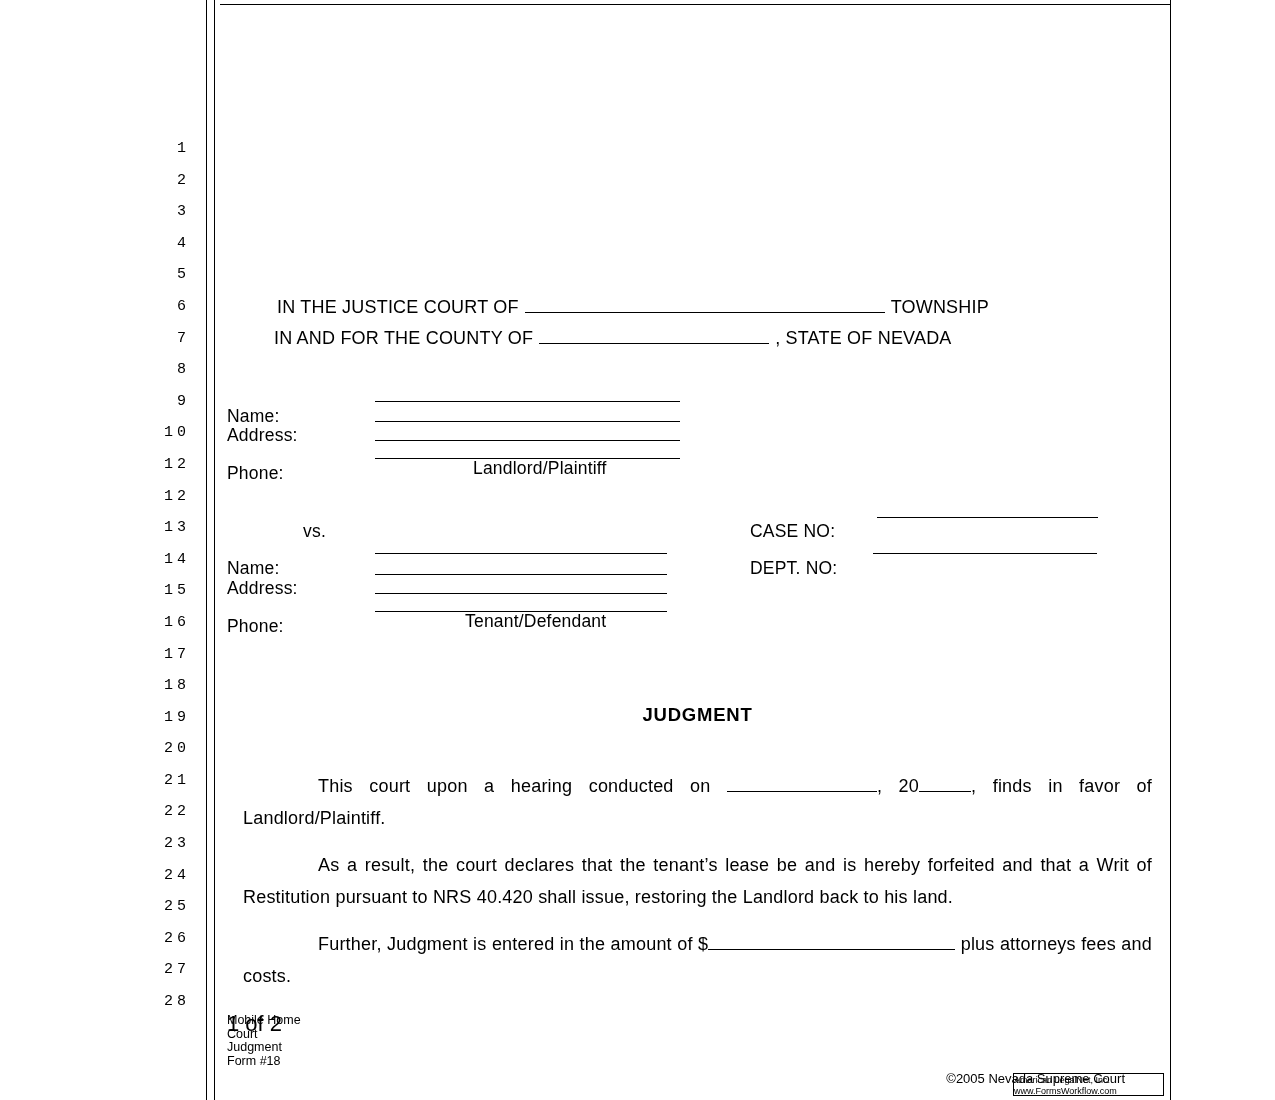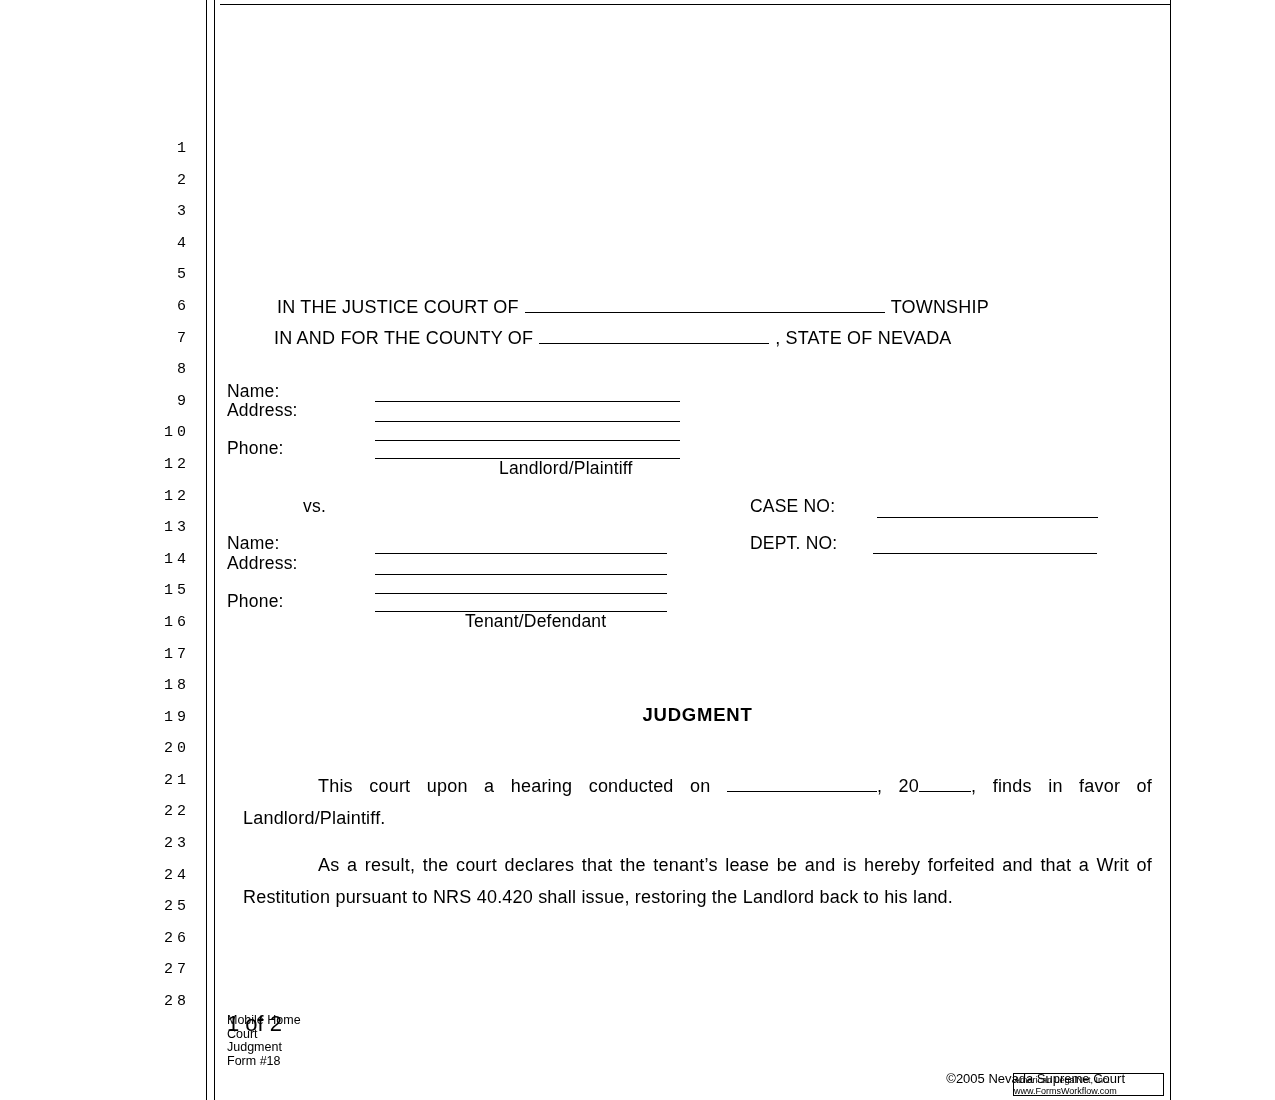--- a/index.html
+++ b/index.html
@@ -12,21 +12,21 @@
 
   .linenos {
     position:absolute; left:80px; top:140px; width:110px; text-align:right;
     font-family:"Liberation Mono", monospace; font-size:15px; letter-spacing:4px;
   }
   .linenos .ln { height:31.6px; line-height:17px; }
 
   .hline { position:absolute; font-size:18px; letter-spacing:0.2px; white-space:nowrap; }
   .hblank { display:inline-block; border-bottom:1.5px solid #000; height:15px; vertical-align:baseline; margin:0 6px; }
 
-  .lbl  { position:absolute; font-size:17.5px; letter-spacing:0.2px; white-space:nowrap; }
+  .lbl  { position:absolute; font-size:17.5px; letter-spacing:0.2px; white-space:nowrap;margin-top:25px; }
   .uline { position:absolute; border-top:1.5px solid #000; height:0; }
   .role { position:absolute; font-size:17.5px; letter-spacing:0.2px; white-space:nowrap; }
 
   .judgment-title {
     position:absolute; left:227px; width:941px; top:704px; text-align:center;
     font-weight:bold; font-size:18.5px; letter-spacing:0.8px;
   }
   .body-text {
     position:absolute; left:227px; width:941px; top:755px;
     font-size:18px; line-height:31.6px; letter-spacing:0.2px;
@@ -90,21 +90,21 @@
     <span>IN THE JUSTICE COURT OF</span><span class="hblank" style="width:360px"></span><span>TOWNSHIP</span>
   </div>
 
   <div class="lbl" style="left:227px; top:381px">Name:</div>
   <div class="uline" style="left:375px; top:401px; width:305px"></div>
   <div class="lbl" style="left:227px; top:400px">Address:</div>
   <div class="uline" style="left:375px; top:421px; width:305px"></div>
   <div class="uline" style="left:375px; top:440px; width:305px"></div>
   <div class="lbl" style="left:227px; top:438px">Phone:</div>
   <div class="uline" style="left:375px; top:458px; width:305px"></div>
-  <div class="role" style="left:499px; top:458px">Landlord/Plaintiff</div>
+  <div class="role" style="left:473px; top:458px">Landlord/Plaintiff</div>
 
   <div class="lbl" style="left:303px; top:496px">vs.</div>
   <div class="lbl" style="left:750px; top:496px">CASE NO:</div>
   <div class="uline" style="left:877px; top:517px; width:221px"></div>
 
   <div class="lbl" style="left:227px; top:533px">Name:</div>
   <div class="uline" style="left:375px; top:553px; width:292px"></div>
   <div class="lbl" style="left:750px; top:533px">DEPT. NO:</div>
   <div class="uline" style="left:873px; top:553px; width:224px"></div>
   <div class="lbl" style="left:227px; top:553px">Address:</div>
@@ -112,20 +112,21 @@
   <div class="uline" style="left:375px; top:593px; width:292px"></div>
   <div class="lbl" style="left:227px; top:591px">Phone:</div>
   <div class="uline" style="left:375px; top:611px; width:292px"></div>
   <div class="role" style="left:465px; top:611px">Tenant/Defendant</div>
 
   <div class="judgment-title">JUDGMENT</div>
 
   <div class="body-text">
     <p><span>This court upon a hearing conducted on </span><span class="blank" style="width:150px"></span><span>, 20</span><span class="blank" style="width:52px"></span><span>, finds in favor of Landlord/Plaintiff.</span></p>
     <p>As a result, the court declares that the tenant’s lease be and is hereby forfeited and that a Writ of Restitution pursuant to NRS 40.420 shall issue, restoring the Landlord back to his land.</p>
+    <p><span>Further, Judgment is entered in the amount of $</span><span class="blank" style="width:247px"></span><span> plus attorneys fees and costs.</span></p>
   </div>
 
   <div class="footer-form">
       <div>Mobile Home</div>
       <div>Court</div>
       <div>Judgment</div>
       <div>Form #18</div>
     </div>
   <div class="footer-page">1 of 2</div>
   <div class="footer-copy">

